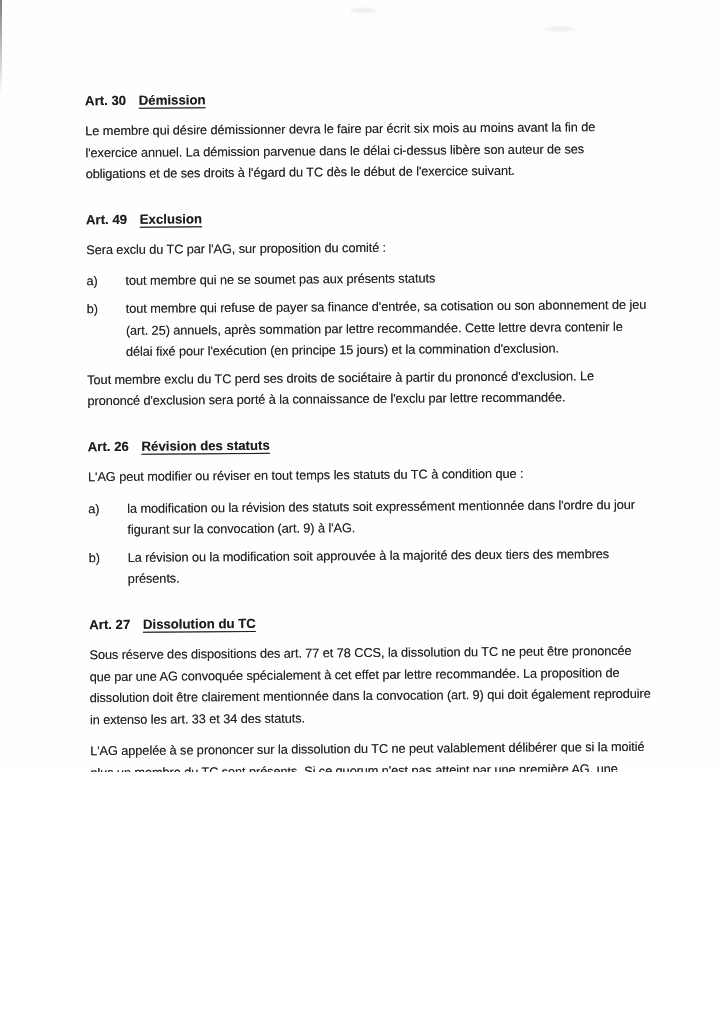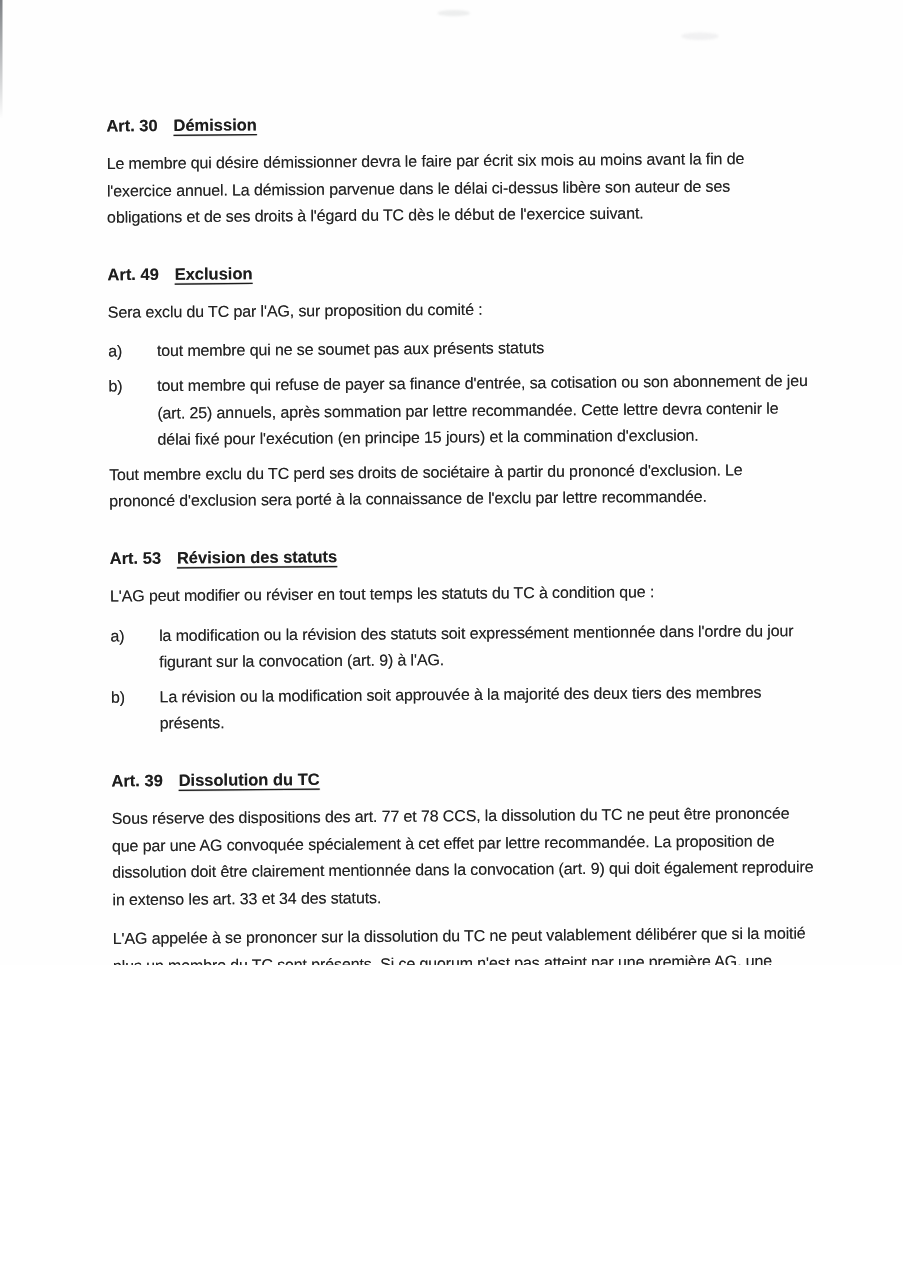--- a/index.html
+++ b/index.html
@@ -126,37 +126,37 @@
       </div>
       <div class="list-item">
         <span class="marker">b)</span>
         <span class="item-text">tout membre qui refuse de payer sa finance d'entrée, sa cotisation ou son abonnement de jeu (art. 25) annuels, après sommation par lettre recommandée. Cette lettre devra contenir le délai fixé pour l'exécution (en principe 15 jours) et la commination d'exclusion.</span>
       </div>
       <p class="para">Tout membre exclu du TC perd ses droits de sociétaire à partir du prononcé d'exclusion. Le prononcé d'exclusion sera porté à la connaissance de l'exclu par lettre recommandée.</p>
     </section>
 
     <section class="article">
       <h2 class="art-heading">
-        <span class="art-num">Art. 53</span>
+        <span class="art-num">Art. 26</span>
         <span class="art-title">Révision des statuts</span>
       </h2>
       <p class="para">L'AG peut modifier ou réviser en tout temps les statuts du TC à condition que :</p>
       <div class="list-item">
         <span class="marker">a)</span>
         <span class="item-text">la modification ou la révision des statuts soit expressément mentionnée dans l'ordre du jour figurant sur la convocation (art. 9) à l'AG.</span>
       </div>
       <div class="list-item">
         <span class="marker">b)</span>
         <span class="item-text">La révision ou la modification soit approuvée à la majorité des deux tiers des membres présents.</span>
       </div>
     </section>
 
     <section class="article">
       <h2 class="art-heading">
-        <span class="art-num">Art. 39</span>
+        <span class="art-num">Art. 27</span>
         <span class="art-title">Dissolution du TC</span>
       </h2>
       <p class="para">Sous réserve des dispositions des art. 77 et 78 CCS, la dissolution du TC ne peut être prononcée que par une AG convoquée spécialement à cet effet par lettre recommandée. La proposition de dissolution doit être clairement mentionnée dans la convocation (art. 9) qui doit également reproduire in extenso les art. 33 et 34 des statuts.</p>
       <p class="para">L'AG appelée à se prononcer sur la dissolution du TC ne peut valablement délibérer que si la moitié plus un membre du TC sont présents. Si ce quorum n'est pas atteint par une première AG, une seconde AG devra être convoquée à nouveau. Cette seconde AG pourra valablement délibérer quel que soit le nombre de membres présents. Dans tous les cas, la dissolution ne peut être votée qu'à la majorité des trois quarts des membres présents.</p>
     </section>
 
   </div>
 
   <div class="edge-bottom"></div>
   <div class="edge-left"></div>

